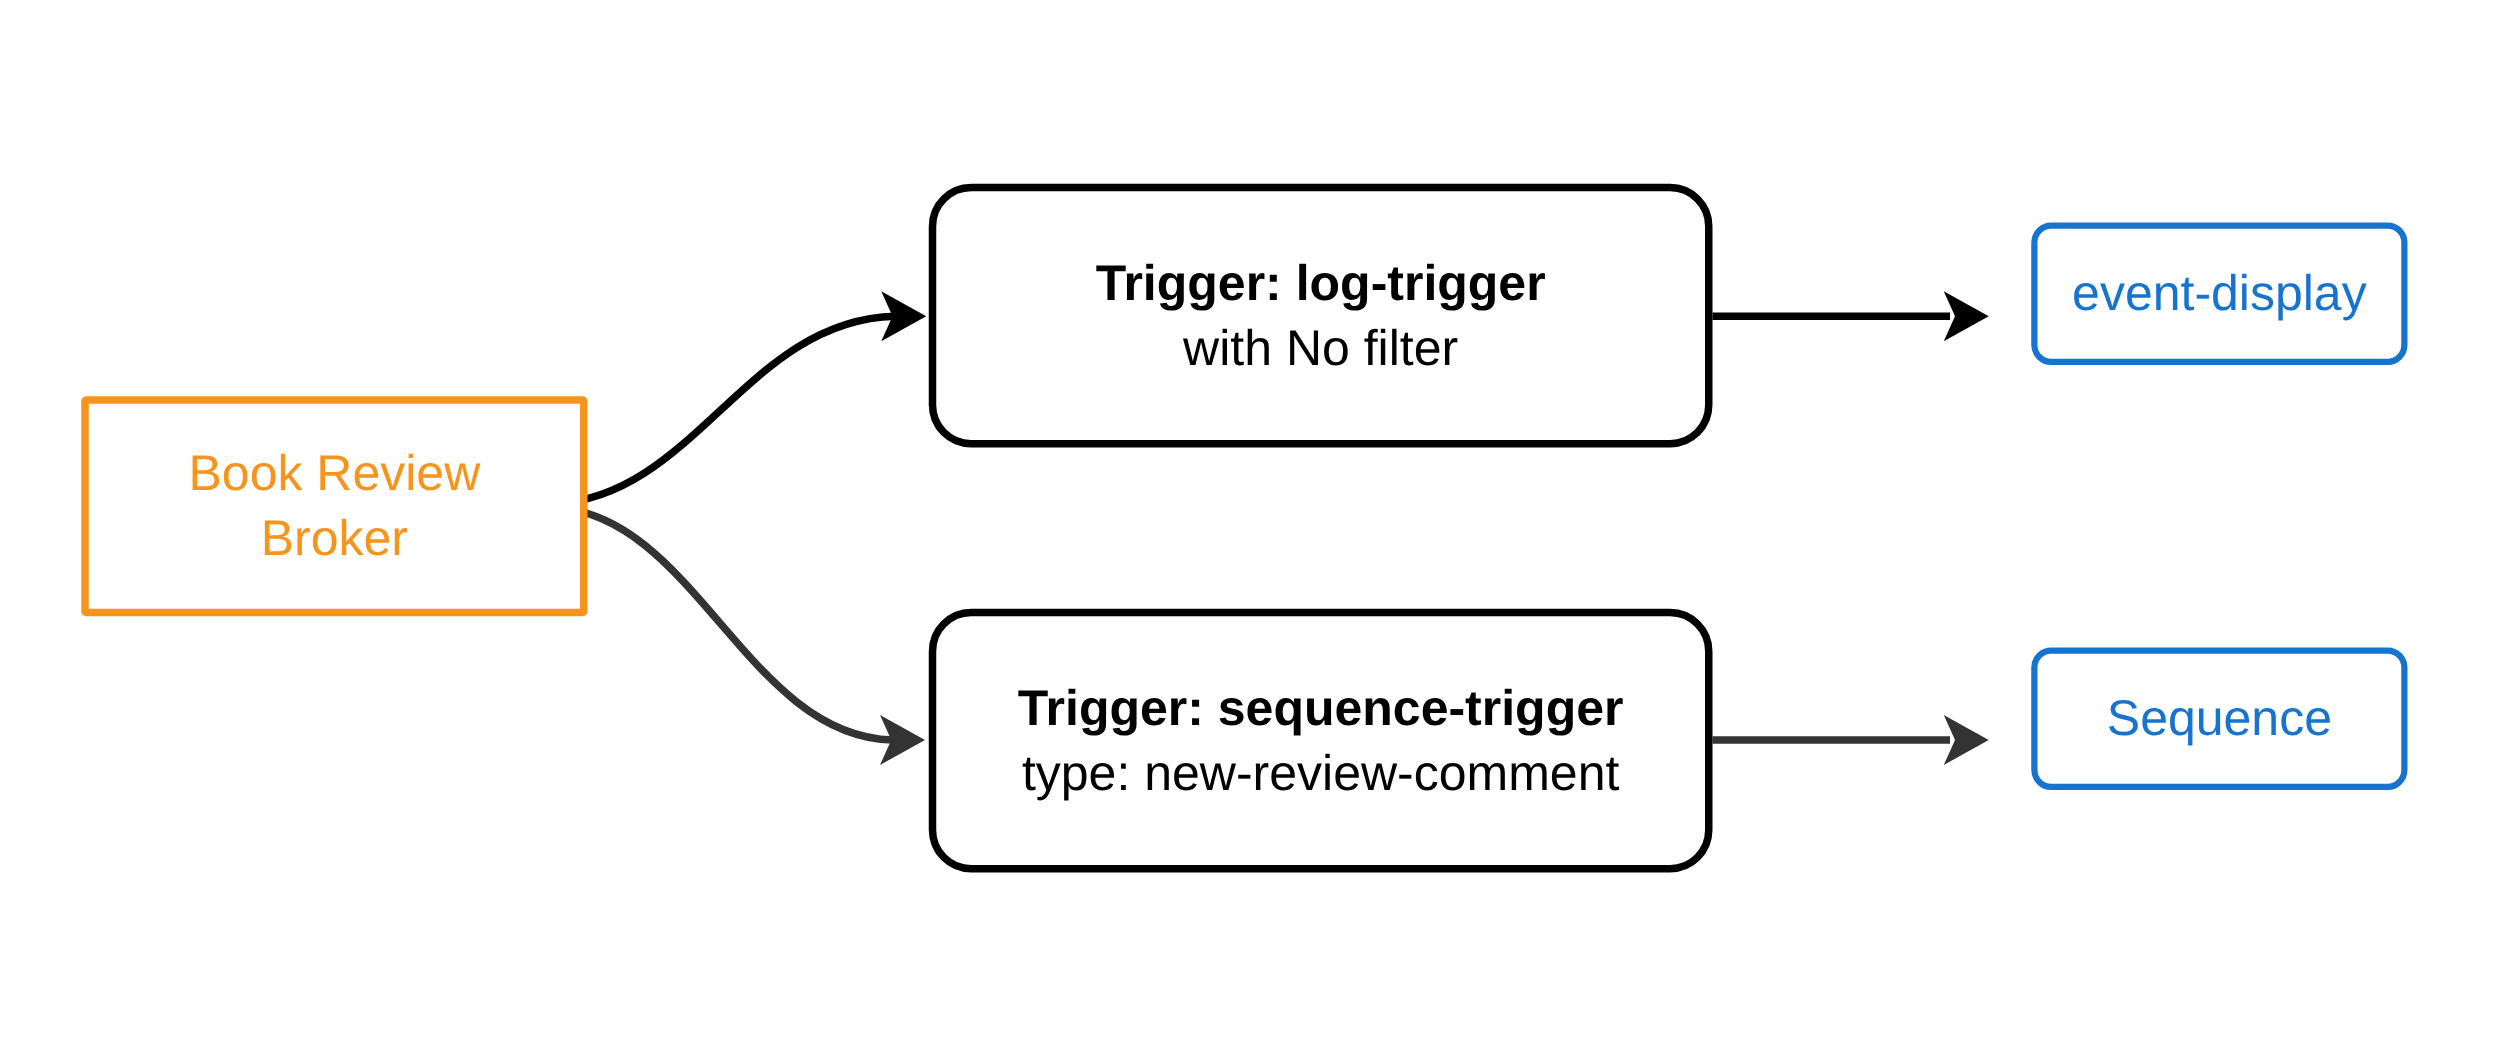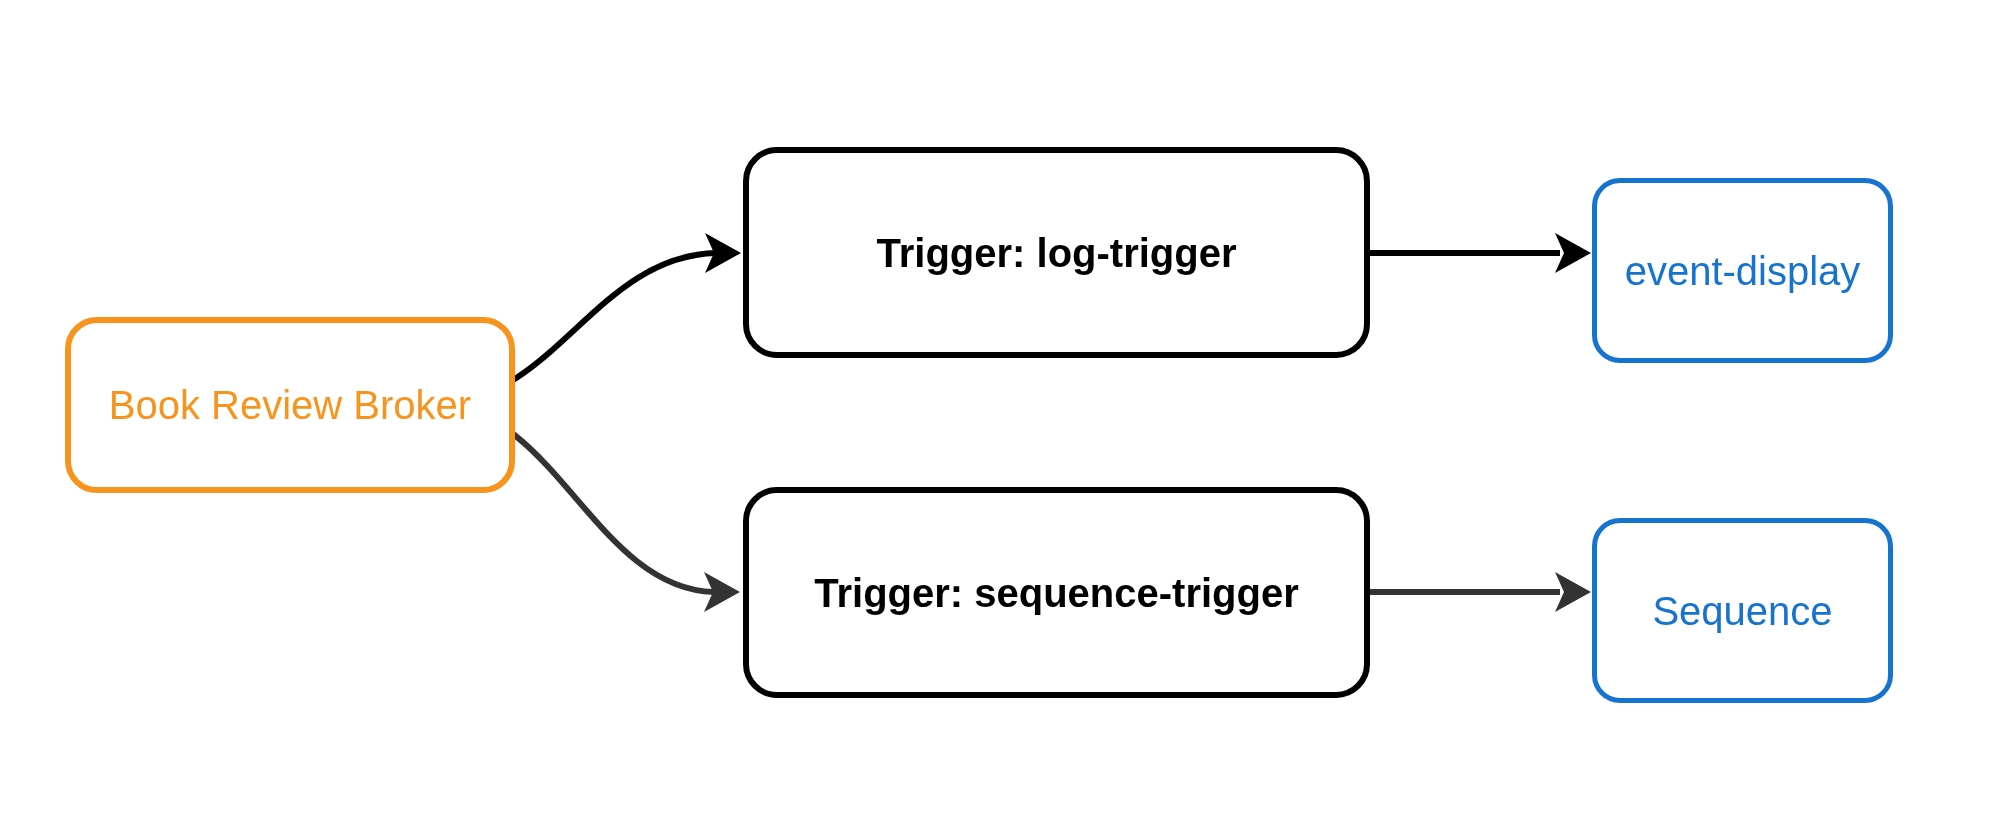--- a/index.html
+++ b/index.html
@@ -28,40 +28,40 @@
   .head-secondary{fill:var(--edge-secondary);stroke:none;}
   .node{
     position:absolute;
     display:flex;flex-direction:column;
     align-items:center;justify-content:center;
     text-align:center;
     background:#fff;
     font-size:40px;line-height:52px;
   }
   .node-broker{
-    left:65px;top:317px;width:450px;height:176px;
+    left:65px;top:317px;width:405px;height:176px;
     border:6px solid var(--broker-accent);
-    border-radius:32px;
+    border-radius:4px;
     color:var(--broker-accent);
     padding:0 24px;
   }
   .node-trigger{
     left:743px;width:627px;height:211px;
     border:6px solid var(--trigger-border);
     border-radius:34px;
     color:var(--trigger-text);
     padding:0 20px;
   }
   .node-trigger-log{top:147px;align-items:center;}
   .node-trigger-sequence{top:487px;align-items:center;}
   .node-trigger .title{font-weight:bold;}
   .node-output{
-    left:1592px;width:301px;height:185px;
+    left:1625px;width:301px;height:114px;
     border:5px solid var(--output-accent);
-    border-radius:28px;
+    border-radius:16px;
     color:var(--output-accent);
     padding:0 12px;
   }
   .node-event-display{top:178px;}
   .node-sequence{top:518px;justify-content:center;}
 </style>
 </head>
 <body>
 
 <div class="canvas">
@@ -80,24 +80,26 @@
     <path class="edge edge-secondary" d="M 1370 592 L 1560 592"></path>
     <path class="head-secondary" d="M 1591 592 L 1555 572 L 1564 592 L 1555 612 Z"></path>
   </svg>
 
   <div class="node node-broker">
     <span class="label">Book Review Broker</span>
   </div>
 
   <div class="node node-trigger node-trigger-log">
     <div class="title">Trigger: log-trigger</div>
+    <div class="subtitle">with No filter</div>
   </div>
 
   <div class="node node-trigger node-trigger-sequence">
     <div class="title">Trigger: sequence-trigger</div>
+    <div class="subtitle">type: new-review-comment</div>
   </div>
 
   <div class="node node-output node-event-display">
     <span class="label">event-display</span>
   </div>
 
   <div class="node node-output node-sequence">
     <span class="label">Sequence</span>
   </div>
 

